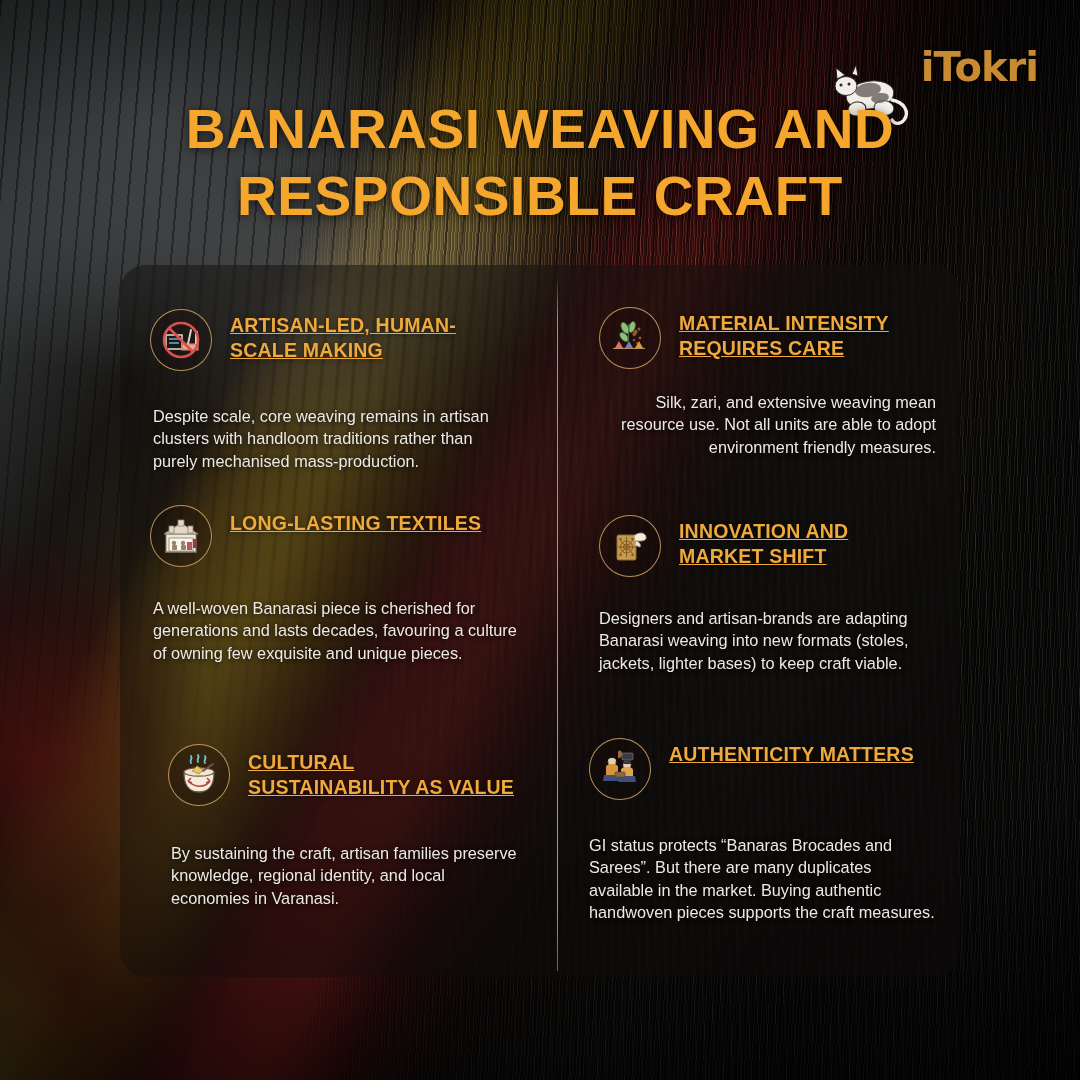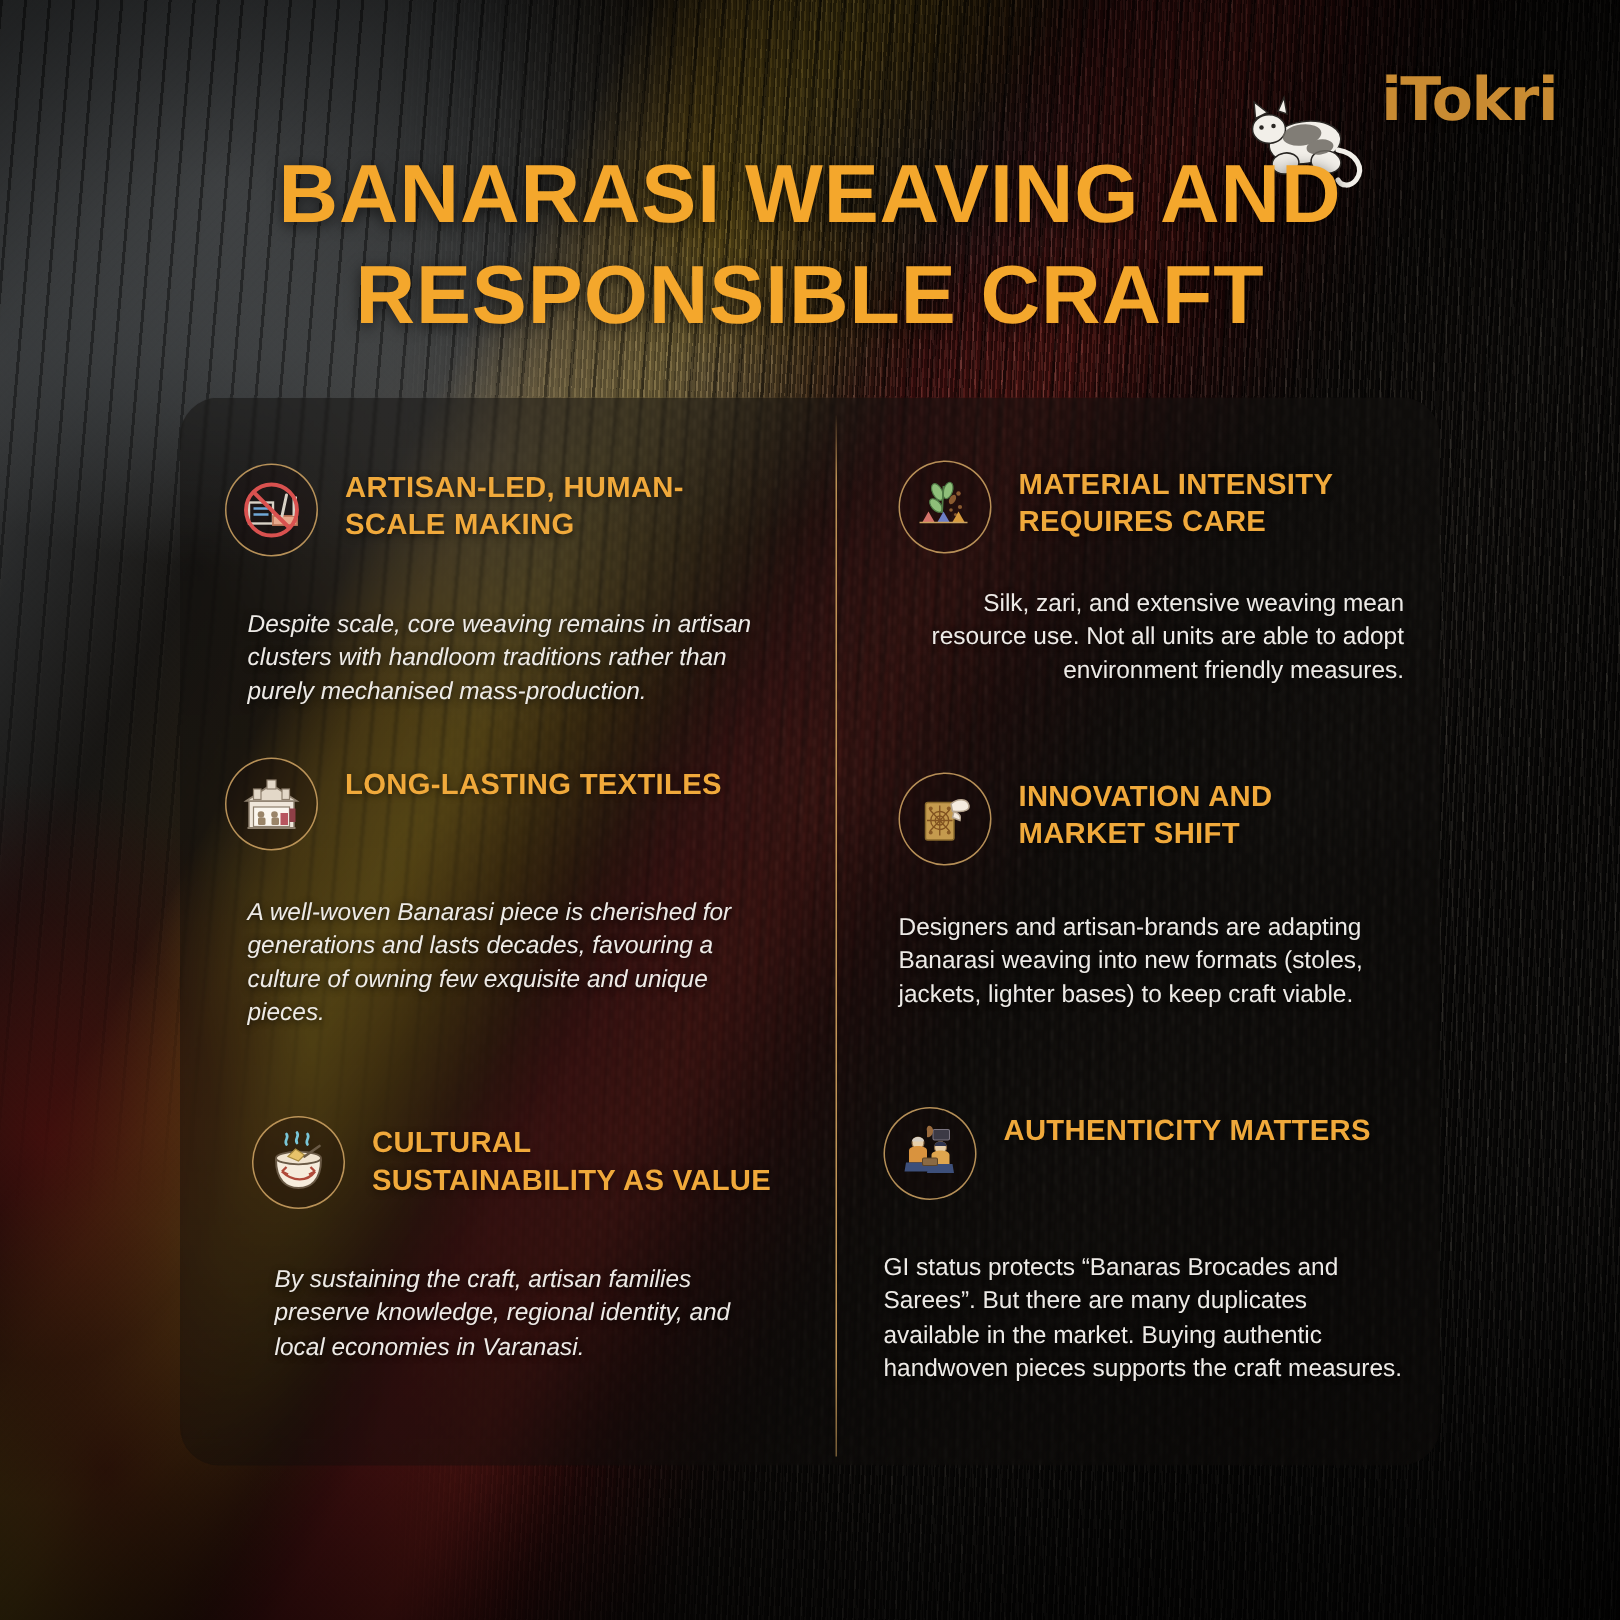--- a/index.html
+++ b/index.html
@@ -176,34 +176,35 @@
   .card.r1.left .icon-badge  { margin-top: 2px; }
 
   .card-title {
     color: #F0A93B;
     font-size: 19.5px;
     font-weight: 800;
     line-height: 1.26;
     letter-spacing: .2px;
     padding-top: 6px;
     text-shadow: 0 1px 5px rgba(0,0,0,.55);
+    text-decoration: underline;
   }
   .card.r1.right .card-title,
   .card.r2.right .card-title,
   .card.r3.right .card-title { padding-top: 4px; }
 
   .card-body {
     color: #EDEAE6;
     font-size: 16.3px;
     line-height: 1.38;
     margin-top: 26px;
     text-shadow: 0 1px 5px rgba(0,0,0,.72);
     max-width: 400px;
   }
-  .card.left  .card-body { margin-left: 15px; font-style: italic; }
+  .card.left  .card-body { margin-left: 3px; }
   .card.right .card-body { margin-left: 0; max-width: 412px; }
   .card.r1.left .card-body  { margin-top: 34px; }
   .card.r1.right .card-body { margin-top: 22px; text-align: right; }
   .card.r2.left .card-body  { margin-top: 30px; }
   .card.r2.right .card-body { margin-top: 30px; }
   .card.r3.left .card-body  { margin-top: 36px; }
   .card.r3.right .card-body { margin-top: 34px; }
 </style>
 </head>
 <body>

